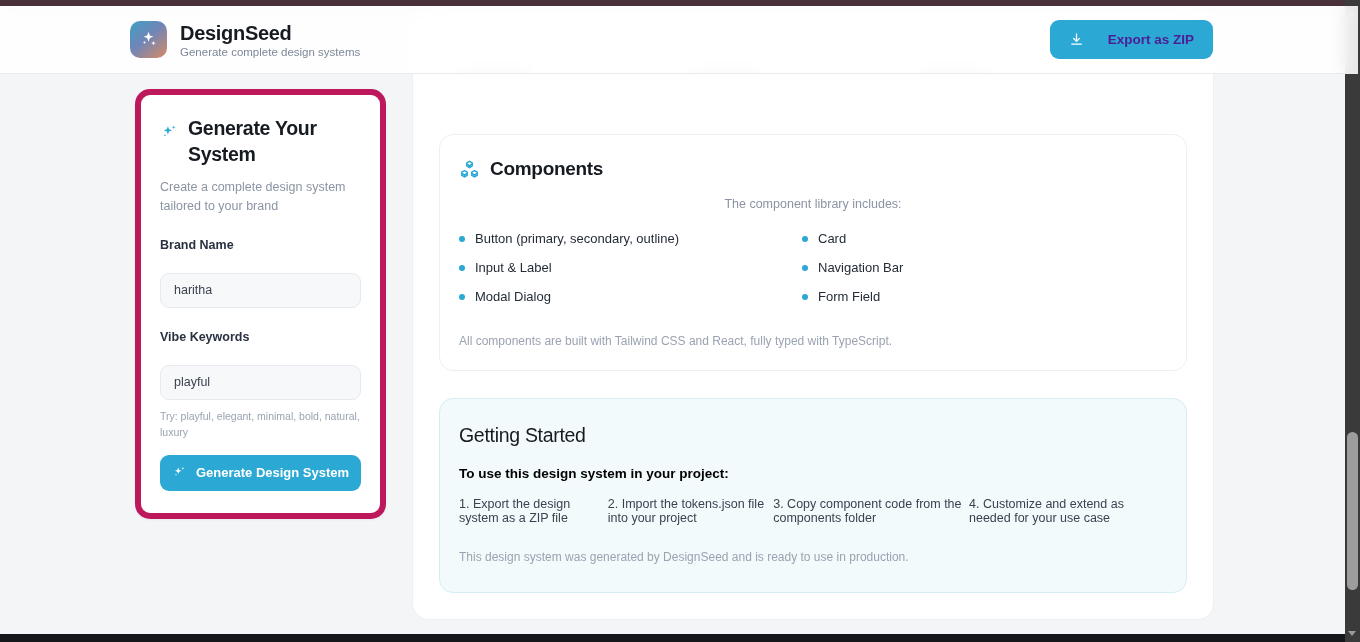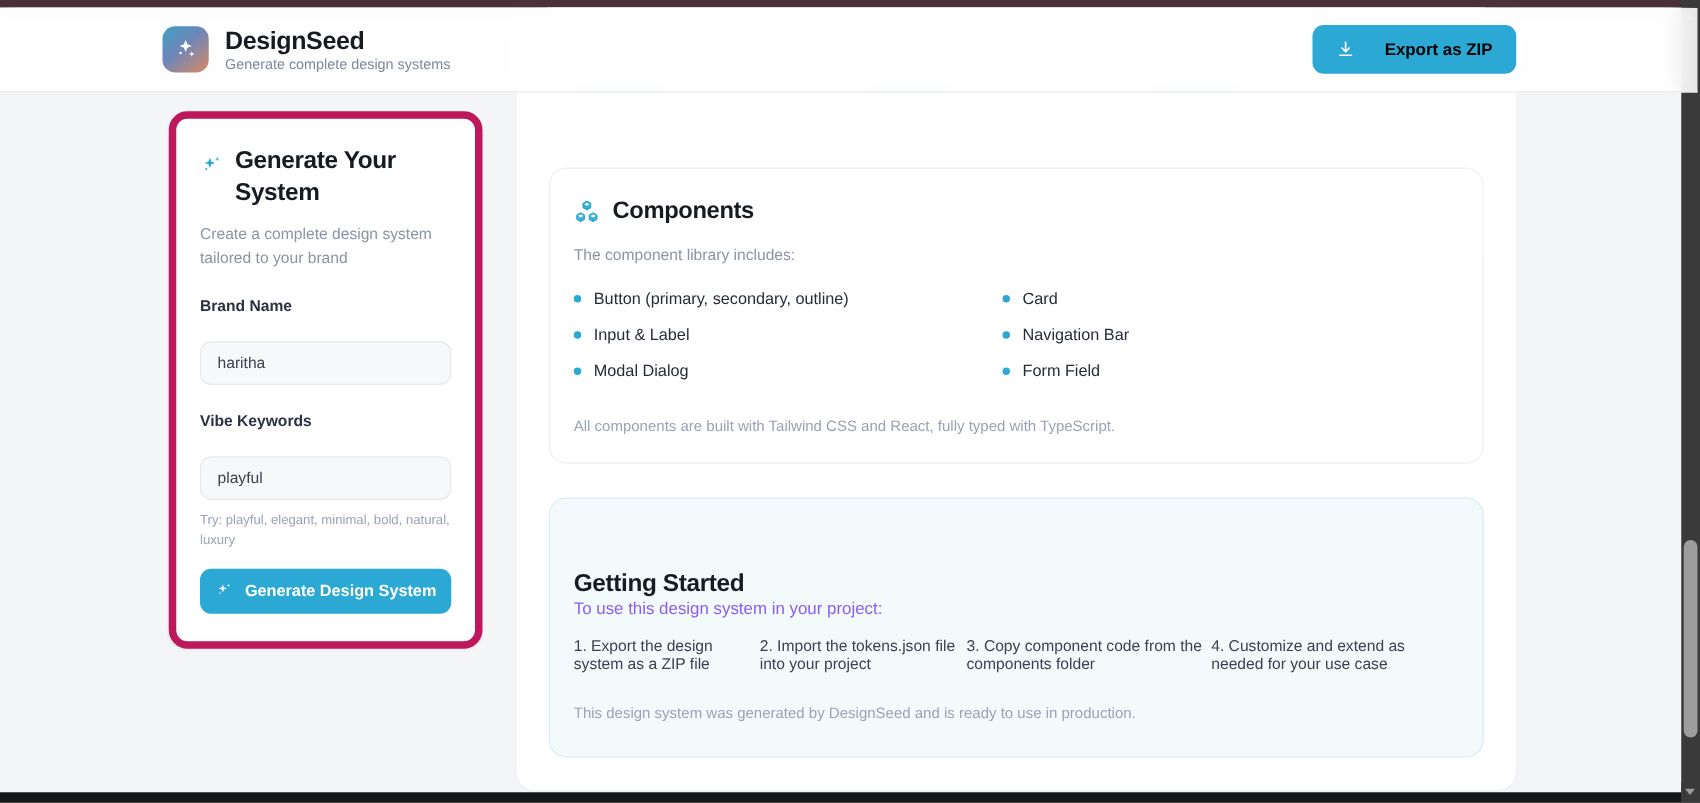--- a/index.html
+++ b/index.html
@@ -70,21 +70,21 @@
   .brand-text { display: flex; flex-direction: column; gap: 1px; }
   .brand-title {
     font-size: 20px; font-weight: bold; color: #161b22; letter-spacing: -0.3px;
   }
   .brand-sub { font-size: 11.5px; color: #7c8798; }
 
   .header-spacer { flex: 1; }
 
   .export-btn {
     display: inline-flex; align-items: center; gap: 24px;
-    background: #2ba8d4; color: #000000;
+    background: #2ba8d4; color: #4c1d95;
     border: none; border-radius: 9px;
     height: 39px; padding: 0 19px;
     font-size: 13.5px; font-weight: bold;
     font-family: "Liberation Sans", sans-serif;
     cursor: pointer;
   }
 
   
   .behind-strip {
     position: absolute; top: 0; left: 412px; width: 802px; height: 68px;
@@ -147,44 +147,44 @@
     border-radius: 16px; padding: 26px;
   }
   .card {
     background: #fff; border: 1px solid #eceff3; border-radius: 14px;
     padding: 23px 19px 22px 19px;
   }
   .card-head { display: flex; align-items: center; gap: 10px; }
   .card-title {
     font-size: 19px; font-weight: bold; color: #161b22; letter-spacing: -0.3px;
   }
-  .card-desc { margin-top: 17px; font-size: 12.5px; color: #8b94a3; }
+  .card-desc { margin-top: 17px; font-size: 12.5px; color: #8b94a3; text-align: center; }
 
   .comp-grid {
     margin-top: 18px; display: grid;
     grid-template-columns: 343px 1fr; gap: 9px 0;
   }
   .comp-item {
     display: flex; align-items: center; gap: 10px;
     font-size: 13px; color: #252c38; line-height: 1.55;
   }
   .dot { width: 6px; height: 6px; border-radius: 50%; background: #2ba8d4; flex-shrink: 0; }
 
   .card-foot {
     margin-top: 27px; font-size: 12px; color: #9aa3b1;
   }
 
   .gs-card {
     background: #f3fafc; border: 1px solid #d6edf4; border-radius: 14px;
     padding: 25px 19px 28px 19px; margin-top: 27px;
   }
   .gs-title {
-    font-size: 19.5px; font-weight: bold; color: #161b22; letter-spacing: -0.3px; margin-top: 32px;
-  }
-  .gs-intro { font-size: 13.5px; color: #8b5cf6; }
+    font-size: 19.5px; font-weight: normal; color: #161b22; letter-spacing: -0.3px;
+  }
+  .gs-intro { margin-top: 19px; font-size: 13.5px; color: #000000; font-weight: bold; }
   .gs-steps { margin-top: 16px; display: flex; flex-direction: row; gap: 1px; }
   .gs-step { font-size: 12.5px; color: #3b424f; }
   .gs-foot { margin-top: 25px; font-size: 12px; color: #9aa3b1; }
 </style>
 </head>
 <body>
 
 <div id="screen">
 
   <div class="chrome-top"></div>

